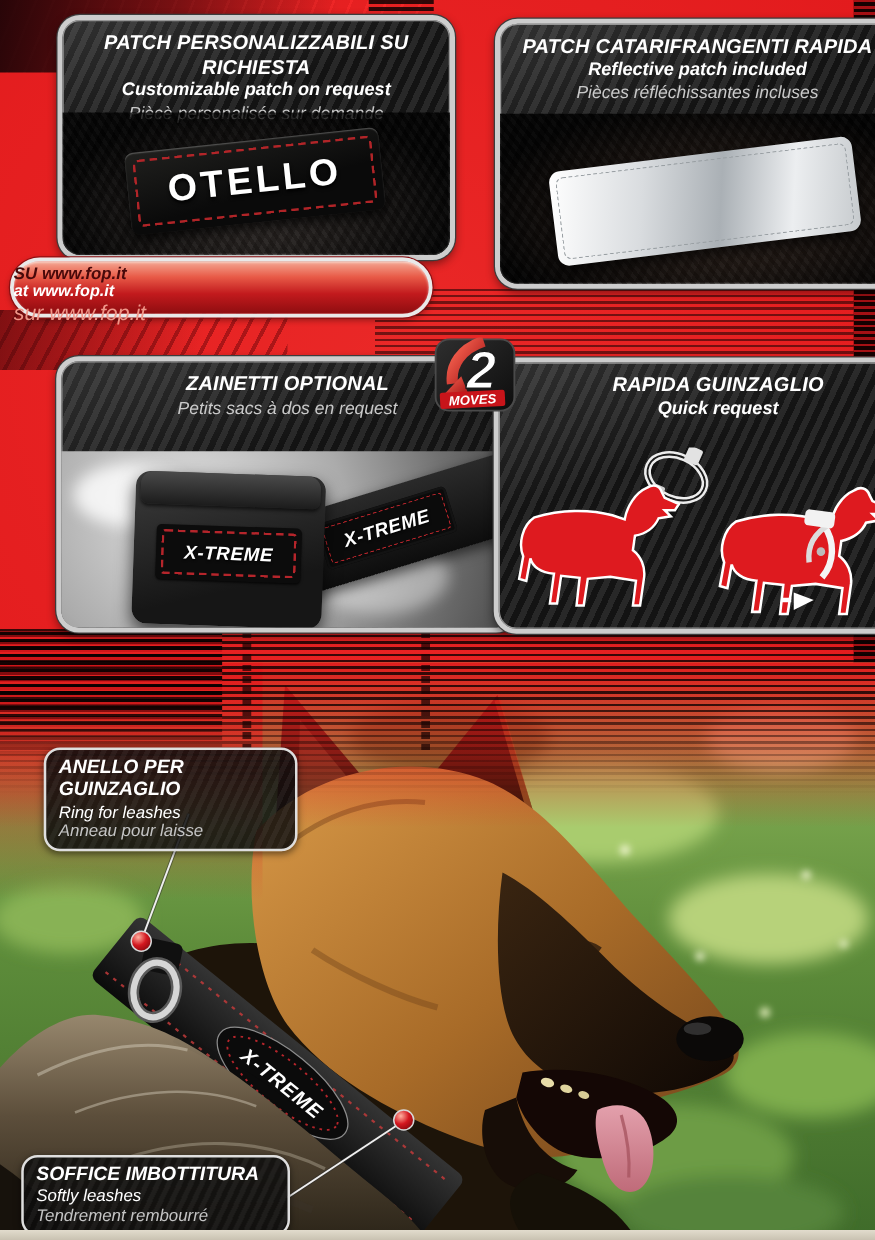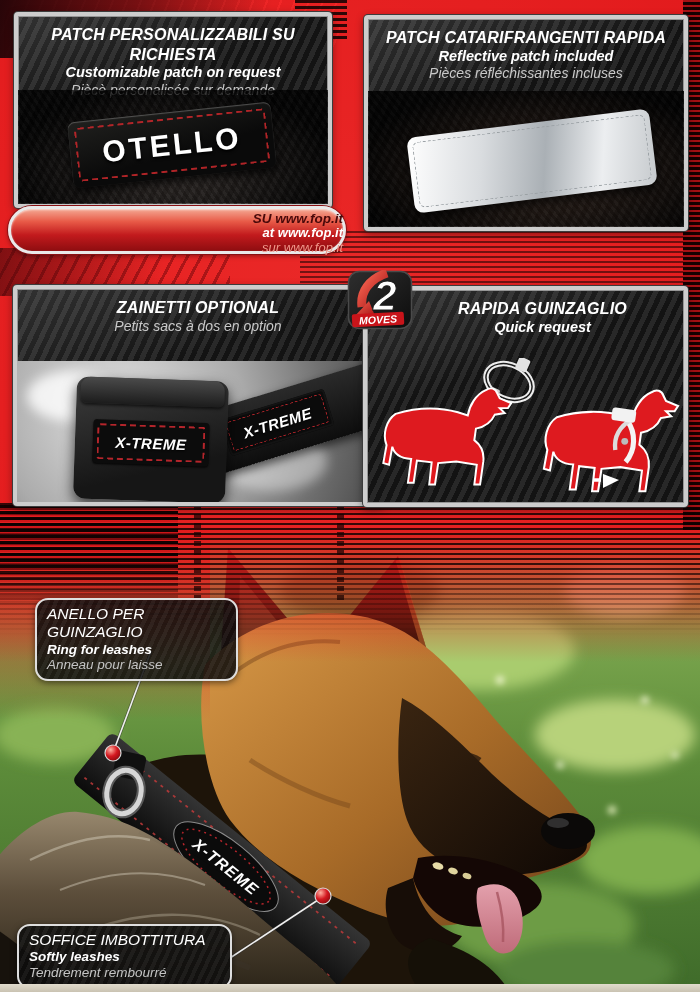--- a/index.html
+++ b/index.html
@@ -65,27 +65,28 @@
   .vdash.a{left:194px;} .vdash.b{left:337px;}
   .bottom-strip{
     left:0;top:984px;width:700px;height:8px;
     background:linear-gradient(180deg,#e2dccd,#c9c2b1);
     z-index:7;
   }
   
   .photo{position:absolute;left:0;top:530px;width:700px;height:462px;z-index:2;}
   
   .panel{
-    position:absolute;box-sizing:border-box;border:4px solid #cdcdcd;border-radius:4px;
+    position:absolute;box-sizing:border-box;border:4px solid #cdcdcd;border-radius:18px;
     box-shadow:0 0 0 1px #3c3c3c, inset 0 0 0 1px #969696, 0 3px 8px rgba(0,0,0,.45);
     overflow:hidden;z-index:4;
     background:
       linear-gradient(160deg, rgba(255,255,255,.13), rgba(255,255,255,0) 38%),
       repeating-linear-gradient(115deg, rgba(255,255,255,.055) 0 5px, rgba(0,0,0,.33) 5px 10px),
       #1c1c1c;
+    margin-left: 32px;
   }
   #panel-custom{left:14px;top:12px;width:318px;height:196px;}
   #panel-reflective{left:364px;top:15px;width:324px;height:216px;}
   #panel-bags{left:13px;top:285px;width:370px;height:221px;}
   #panel-quick{left:363px;top:286px;width:325px;height:221px;}
   .p-head{position:relative;text-align:center;padding-top:9px;color:#fff;font-style:italic;line-height:1.22;}
   .p-it{font-size:16px;font-weight:bold;letter-spacing:.2px;}
   .p-en{font-size:14.5px;font-weight:bold;}
   .p-fr{font-size:14px;color:#c9c9c9;}
   #panel-quick .p-head{padding-left:34px;}
@@ -144,36 +145,36 @@
   
   .art-quick{top:68px;}
   
   .badge{position:absolute;left:347px;top:270px;width:66px;height:60px;z-index:5;}
   
   .banner{
     position:absolute;left:8px;top:206px;width:338px;height:48px;box-sizing:border-box;z-index:4;
     border:3px solid #e9e9e9;border-radius:24px;
     box-shadow:0 0 0 1px #8a1013, 0 2px 5px rgba(0,0,0,.4), inset 0 1px 2px rgba(255,255,255,.6);
     background:linear-gradient(180deg,#f4a893 0%,#e85a47 30%,#c21a1d 62%,#8e0d10 100%);
-    text-align:right;font-style:italic;line-height:1.12;padding-top:2px;
+    text-align:left;font-style:italic;line-height:1.12;padding-top:2px;
   }
   .banner .l1{font-size:13.5px;font-weight:bold;color:#48090a;}
   .banner .l2{font-size:13px;font-weight:bold;color:#ffffff;}
-  .banner .l3{font-size:13px;color:#f0978a;}
+  .banner .l3{font-size:17px;color:#f0978a;}
   
   .callout{
     position:absolute;box-sizing:border-box;border:2px solid #dedede;border-radius:13px;
     background:
       repeating-linear-gradient(115deg, rgba(255,255,255,.05) 0 4px, rgba(0,0,0,0) 4px 8px),
       rgba(13,13,13,.86);
     color:#fff;font-style:italic;line-height:1.18;padding:5px 10px 6px;z-index:6;
     box-shadow:0 2px 6px rgba(0,0,0,.5);
   }
-  .callout .c-it{font-size:15.5px;font-weight:normal;}
-  .callout .c-en{font-size:13.5px;font-weight:bold;}
+  .callout .c-it{font-size:15.5px;font-weight:bold;}
+  .callout .c-en{font-size:13.5px;font-weight:normal;}
   .callout .c-fr{font-size:13.5px;color:#c4c4c4;}
   #callout-ring{left:35px;top:598px;width:203px;}
   #callout-pad{left:17px;top:924px;width:215px;}
   .callout-overlay{position:absolute;left:0;top:530px;z-index:5;pointer-events:none;}
 </style>
 </head>
 <body>
 
 <div id="stage">
 
@@ -341,21 +342,21 @@
       <div class="p-fr">Pièces réfléchissantes incluses</div>
     </div>
     <div class="art art-reflect">
       <div class="strip-reflect"></div>
     </div>
   </section>
 
   <section class="panel" id="panel-bags">
     <div class="p-head">
       <div class="p-it">ZAINETTI OPTIONAL</div>
-      <div class="p-fr">Petits sacs à dos en option</div>
+      <div class="p-fr">Petits sacs à dos en request</div>
     </div>
     <div class="art art-bags">
       <div class="fur-blob" style="left:10px;top:10px;width:90px;height:50px;"></div>
       <div class="fur-blob" style="left:200px;top:70px;width:110px;height:60px;opacity:.5;"></div>
       <div class="strap3">
         <div class="patch-strap">
           <span class="xtreme">X-TREME</span>
         </div>
       </div>
       <div class="bag">

